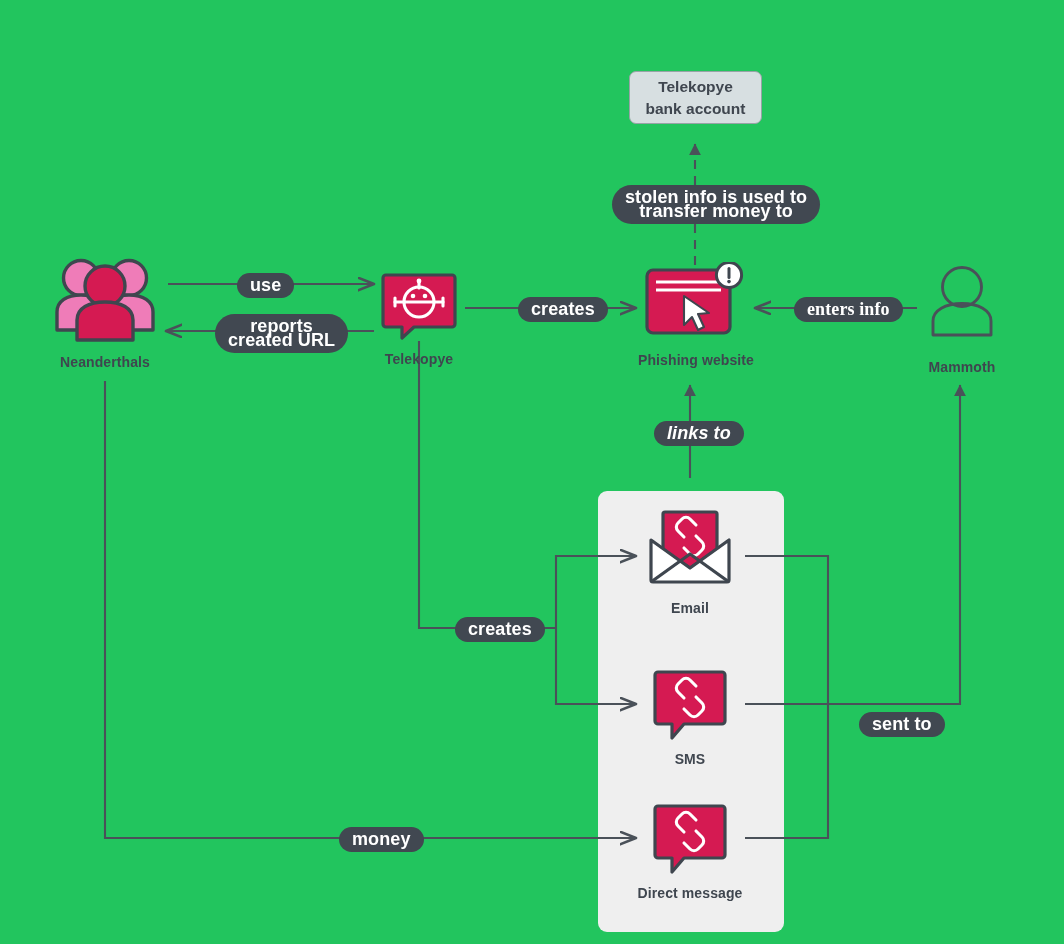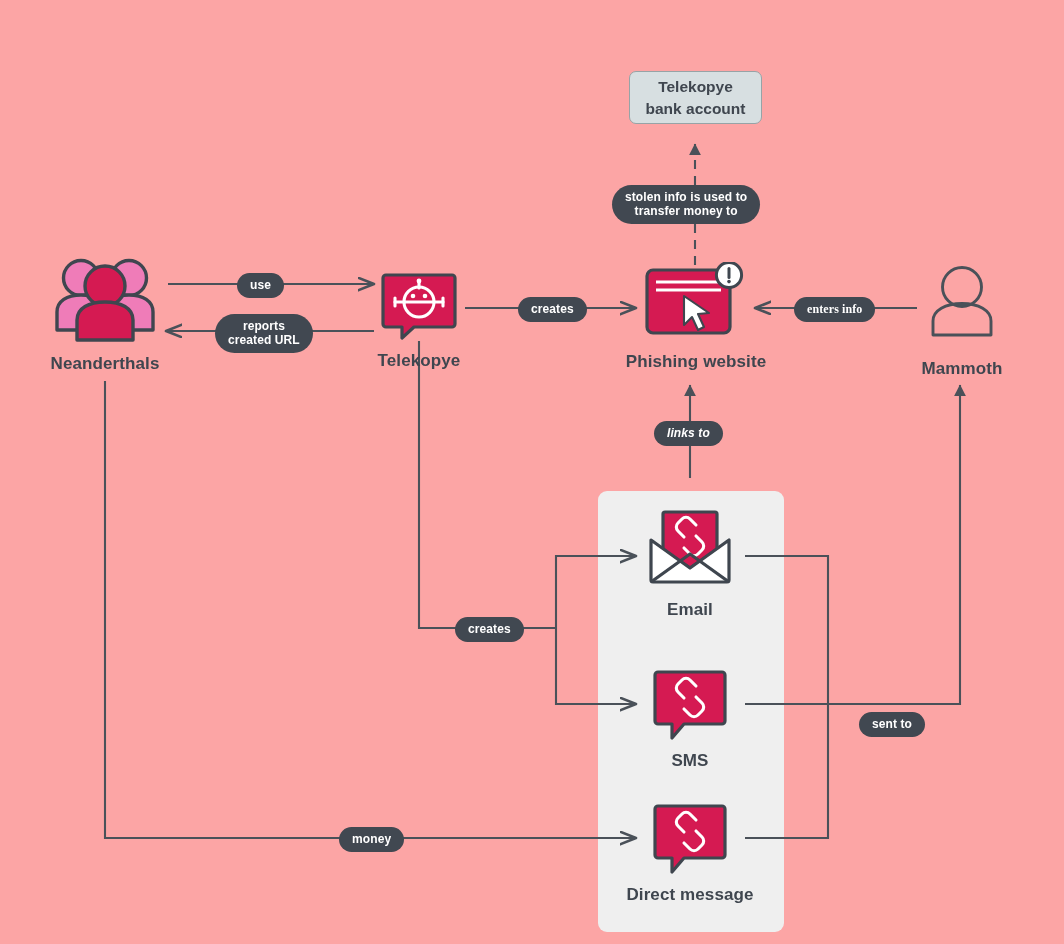--- a/index.html
+++ b/index.html
@@ -9,21 +9,21 @@
     background: #ffffff;
   }
   body {
     font-family: "Liberation Sans", sans-serif;
     -webkit-font-smoothing: antialiased;
   }
   #canvas {
     position: relative;
     width: 1064px;
     height: 944px;
-    background: #fca5a5;
+    background: #22c55e;
     overflow: hidden;
   }
   #wires {
     position: absolute;
     left: 0;
     top: 0;
     width: 1064px;
     height: 944px;
   }
   
@@ -32,33 +32,33 @@
     display: flex;
     flex-direction: column;
     align-items: center;
   }
   .node-icon {
     position: relative;
     display: block;
   }
   .node-label {
     margin-top: 6px;
-    font-size: 17px;
+    font-size: 14px;
     font-weight: bold;
     color: #3f464f;
     letter-spacing: 0.1px;
     white-space: nowrap;
     text-align: center;
   }
   
   .pill {
     position: absolute;
     background: #414851;
     color: #ffffff;
-    font-size: 12px;
+    font-size: 18px;
     font-weight: bold;
     line-height: 14px;
     border-radius: 999px;
     padding: 5px 13px 6px 13px;
     text-align: center;
     white-space: pre;
     letter-spacing: 0.1px;
   }
   
   .bank-box {

